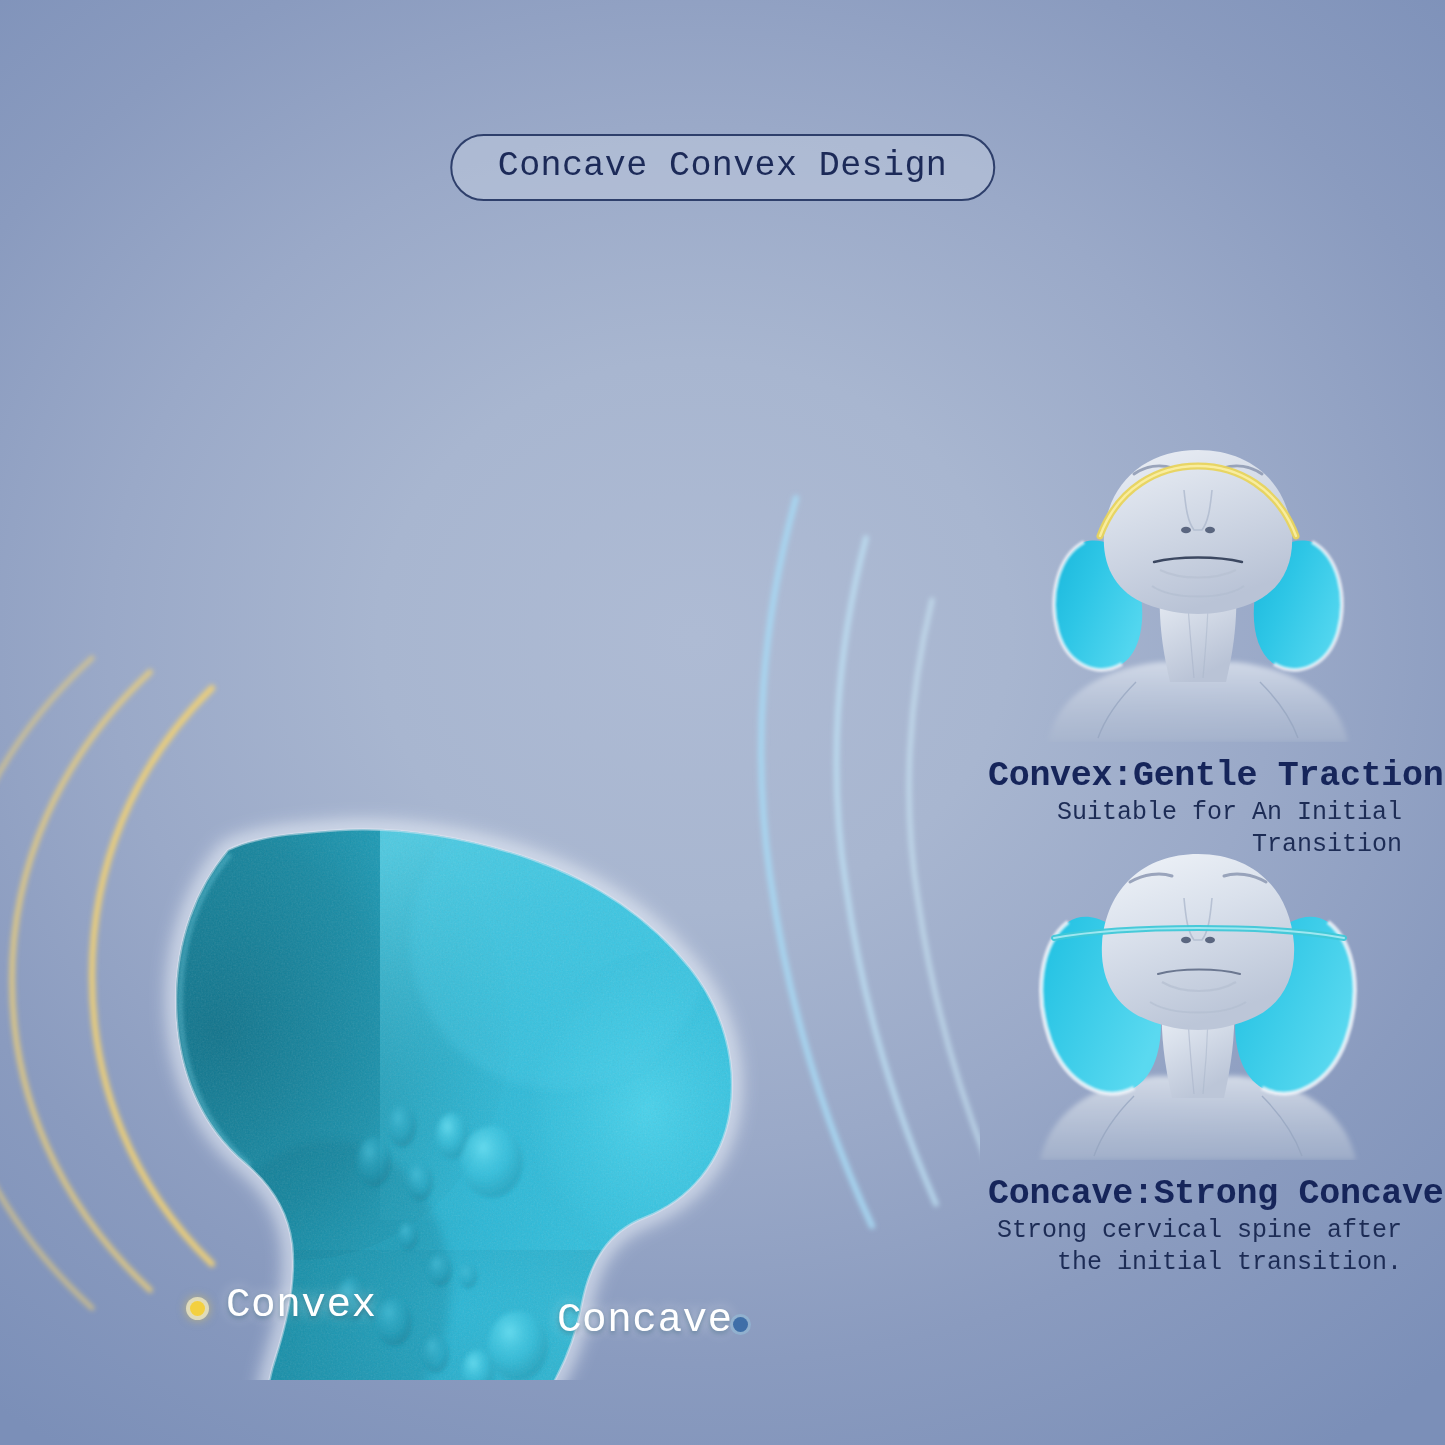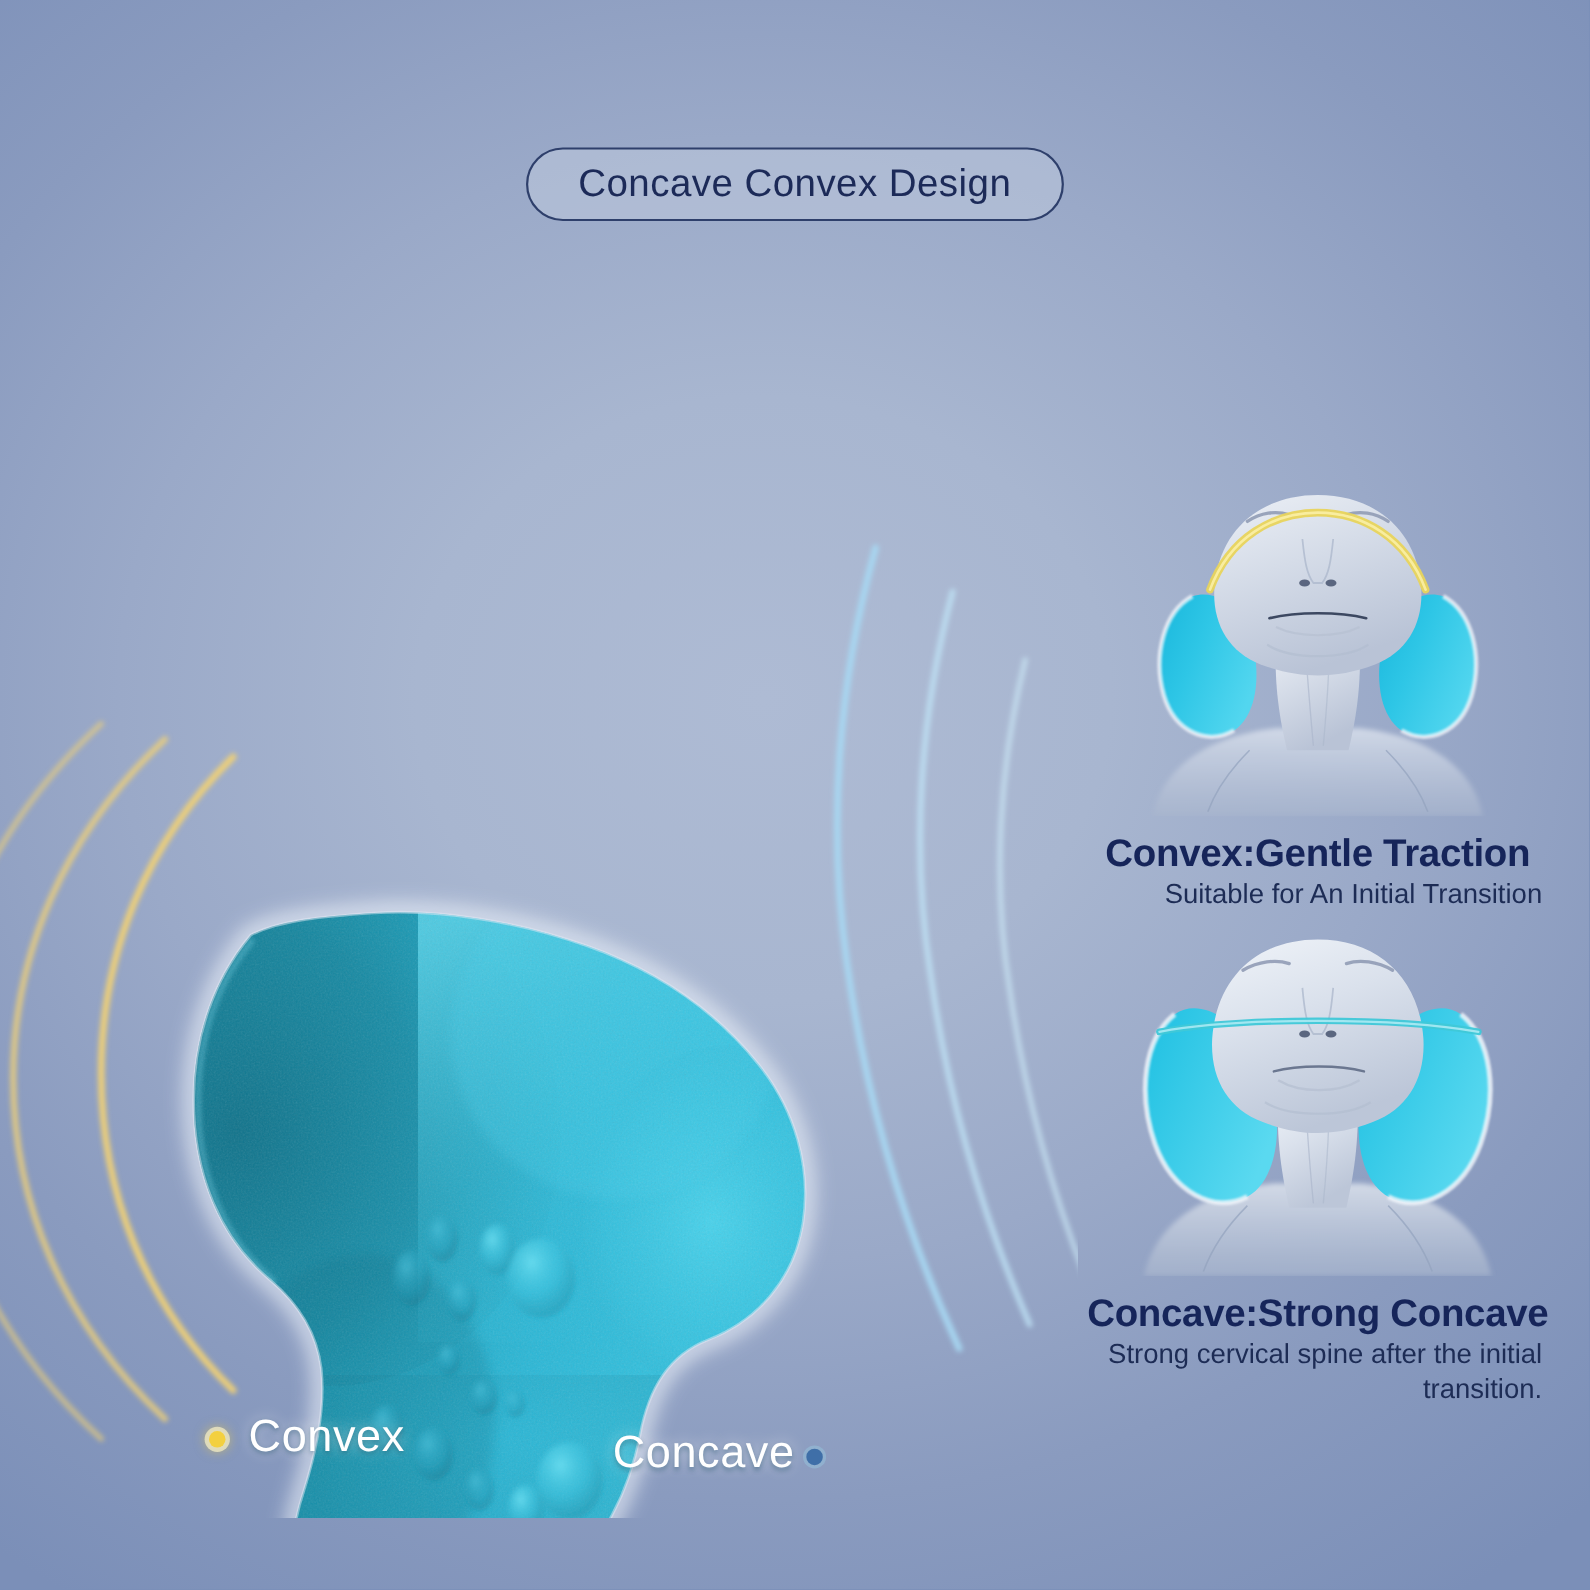--- a/index.html
+++ b/index.html
@@ -6,21 +6,21 @@
   html, body {
     margin: 0;
     padding: 0;
     background: #7b8fb8;
   }
   #stage {
     position: relative;
     width: 1445px;
     height: 1445px;
     overflow: hidden;
-    font-family: Liberation Sans, sans-serif;
+    font-family: Liberation Mono, monospace;
     background:
       radial-gradient(ellipse 78% 68% at 48% 44%,
         #aebbd4 0%,
         #a8b6d0 28%,
         #9aa9c8 52%,
         #8a9bbf 74%,
         #7b8fb8 100%);
   }
   
   #badge {

